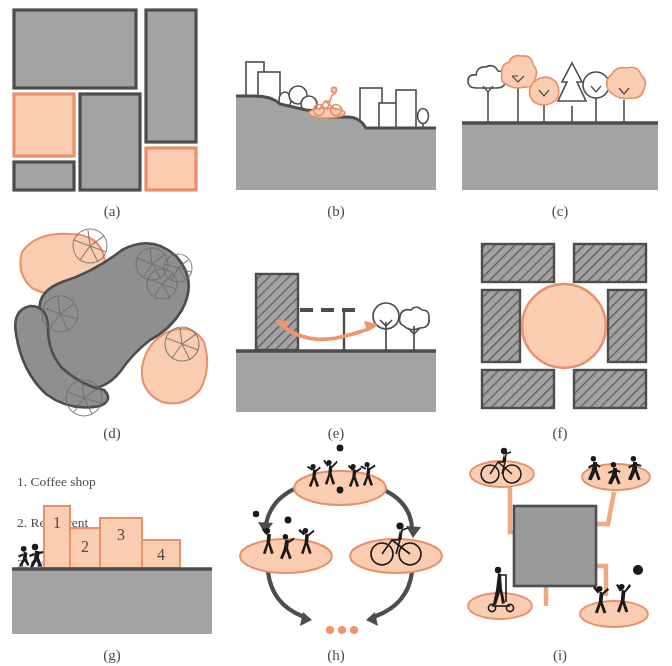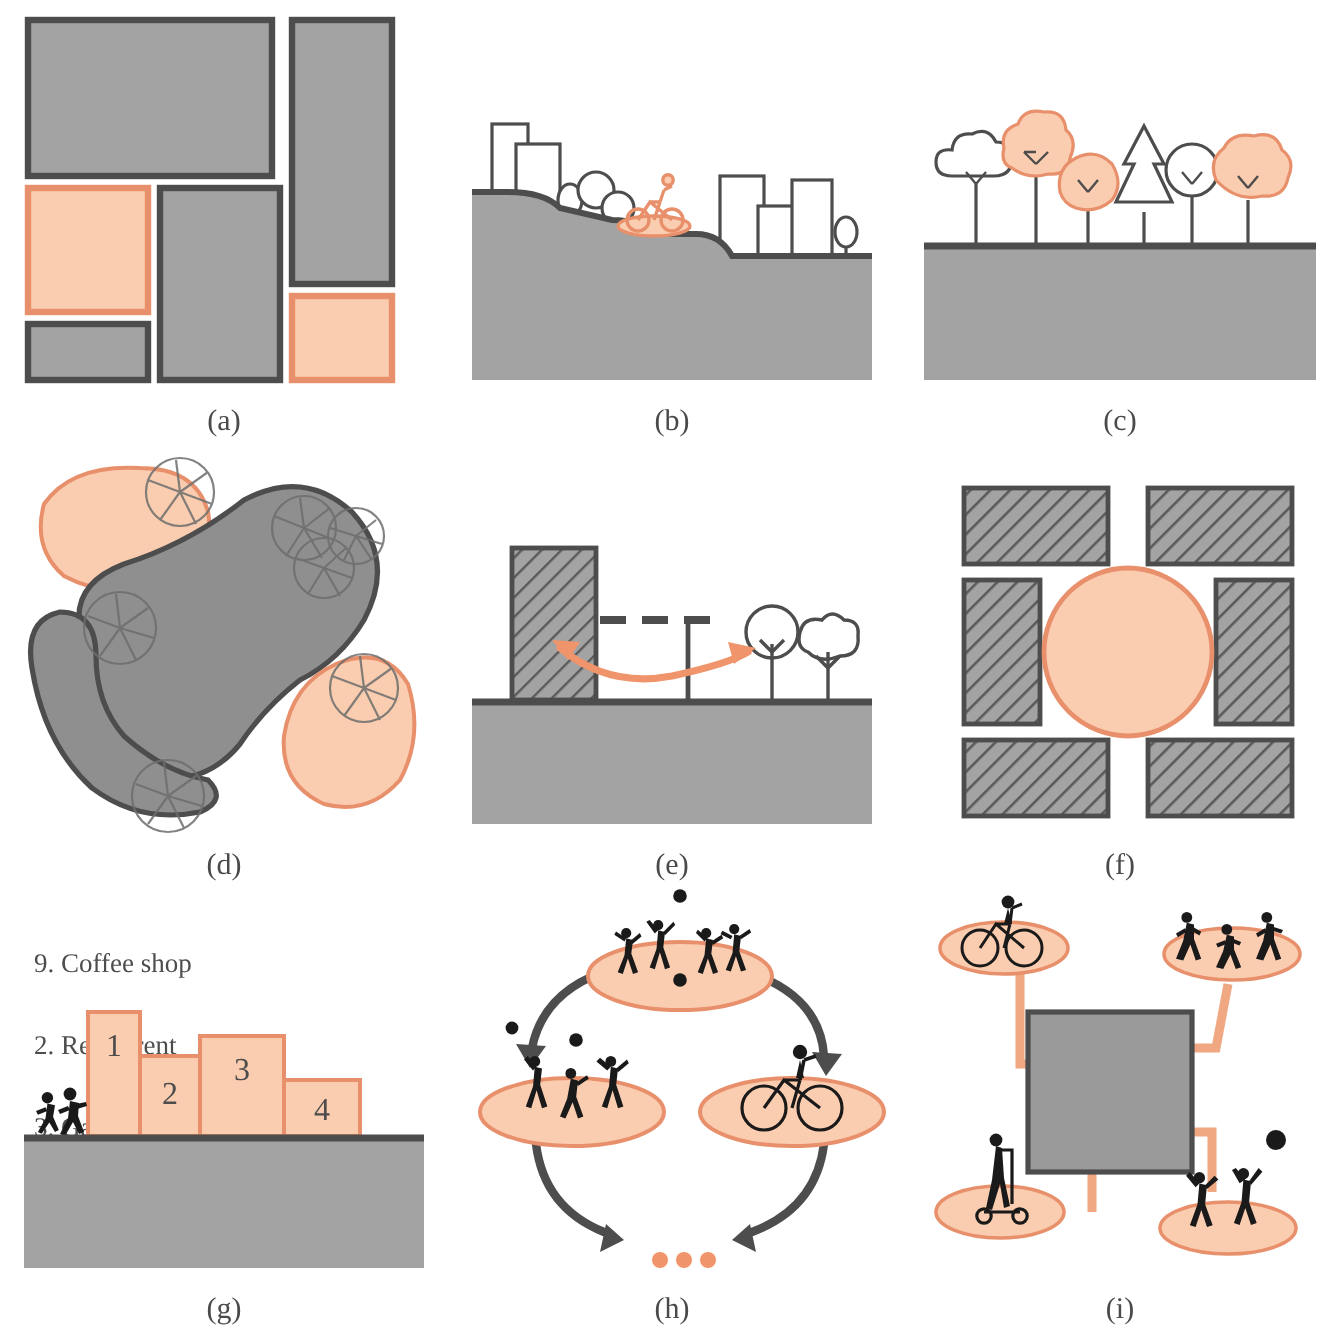--- a/index.html
+++ b/index.html
@@ -210,21 +210,21 @@
         <rect x="34" y="148" width="72" height="38"></rect>
         <rect x="126" y="148" width="72" height="38"></rect>
       </g>
       <circle cx="116" cy="104" r="42" fill="#FBCDB0" stroke="#E8906B" stroke-width="2.4"></circle>
     </svg>
     <div class="caption">(f)</div>
   </div>
 
   <div class="panel">
     <div class="legend">
-      <div>9. Coffee shop</div>
+      <div>1. Coffee shop</div>
       <div>2. Restaurent</div>
       <div>3. Game net</div>
       <div>4. Store</div>
     </div>
     <svg class="art" viewBox="0 0 224 200">
       <g stroke="#E8906B" stroke-width="2" fill="#FBCDB0">
         <rect x="44" y="62" width="26" height="62"></rect>
         <rect x="70" y="84" width="30" height="40"></rect>
         <rect x="100" y="74" width="42" height="50"></rect>
         <rect x="142" y="96" width="38" height="28"></rect>

